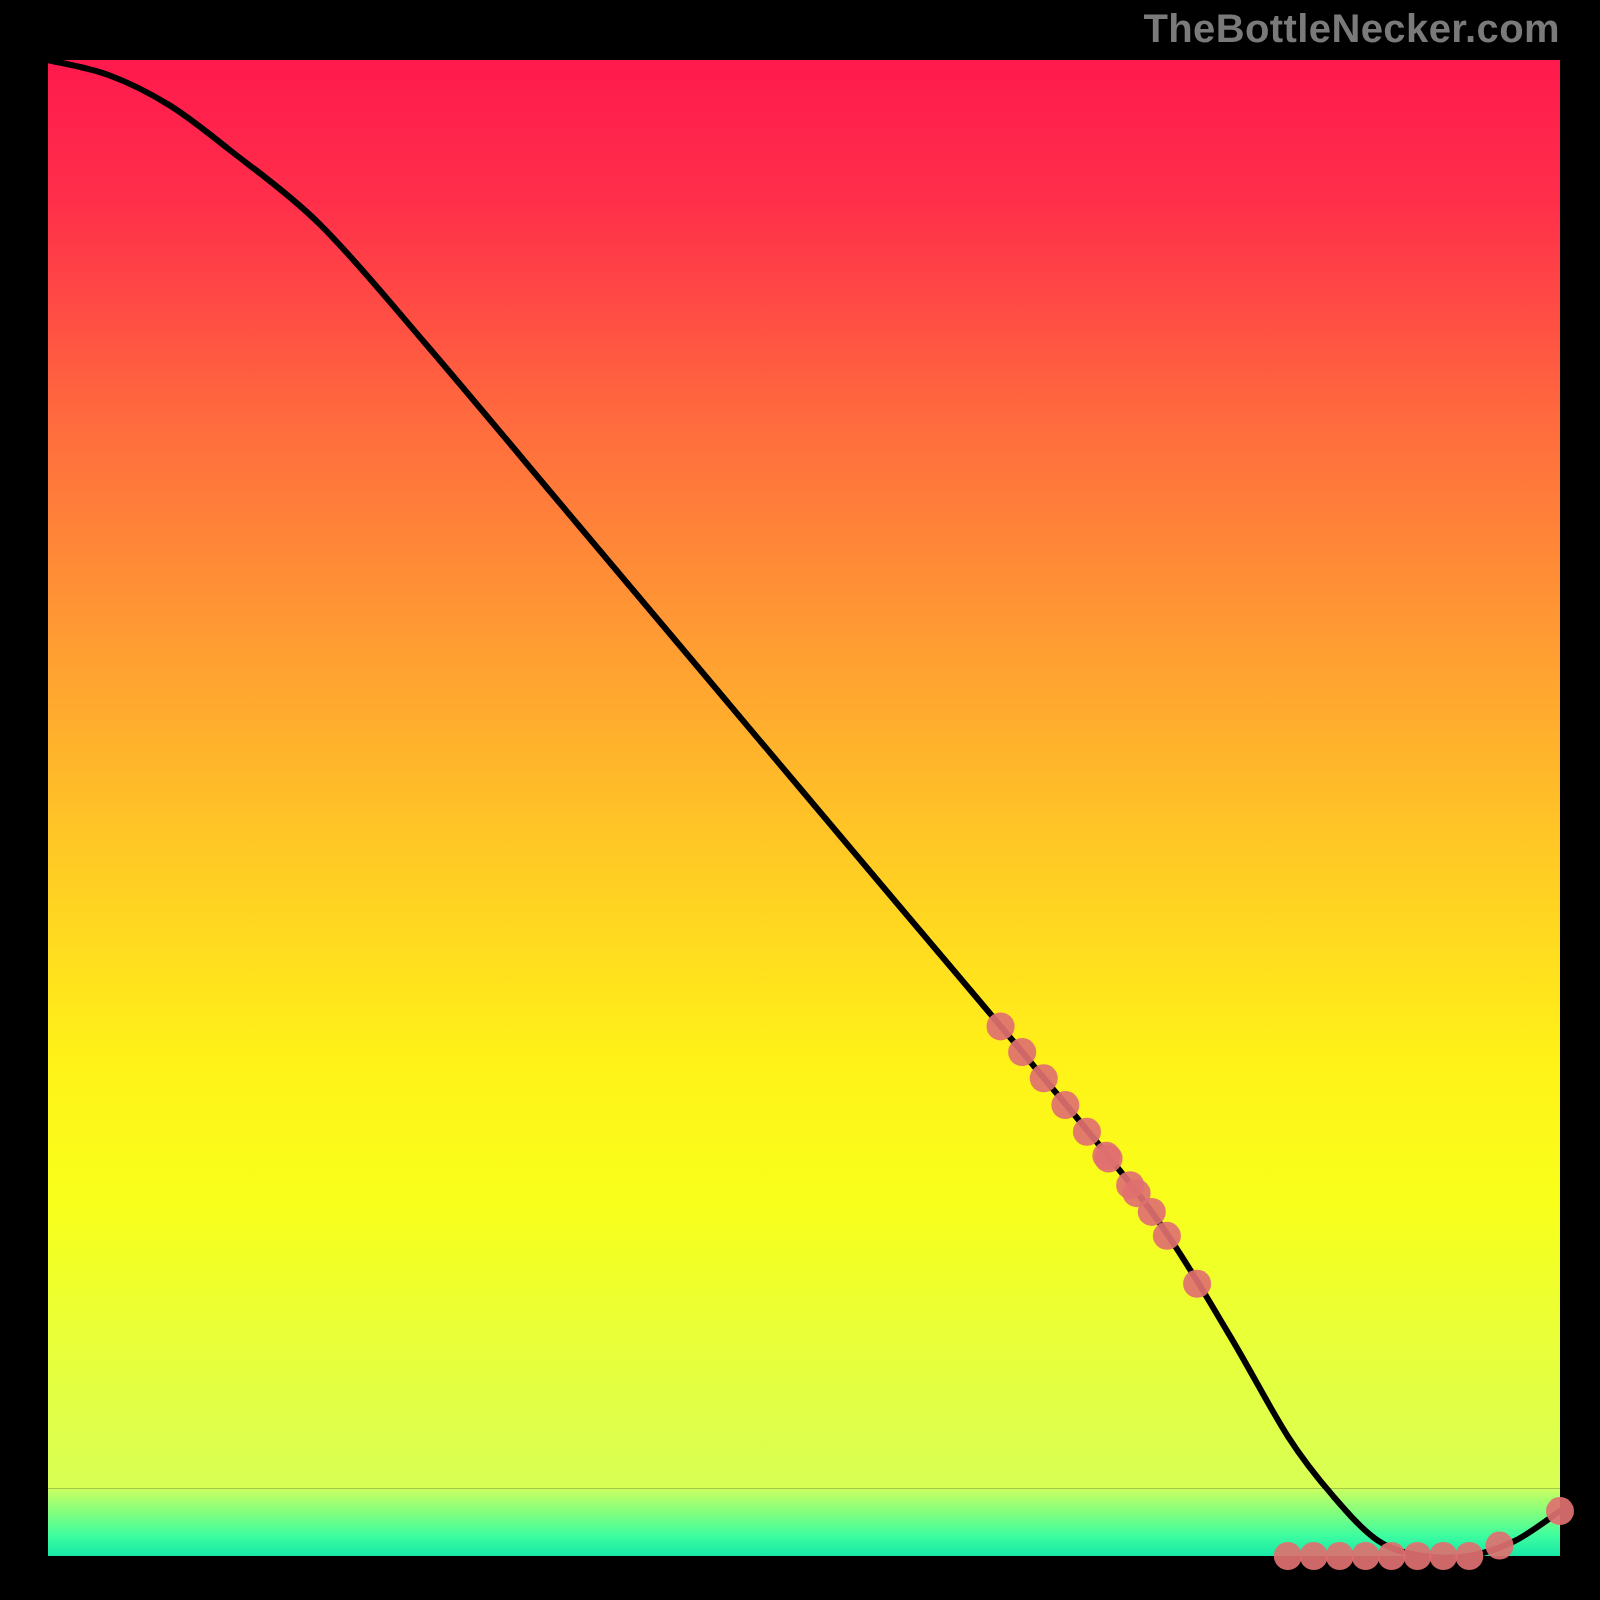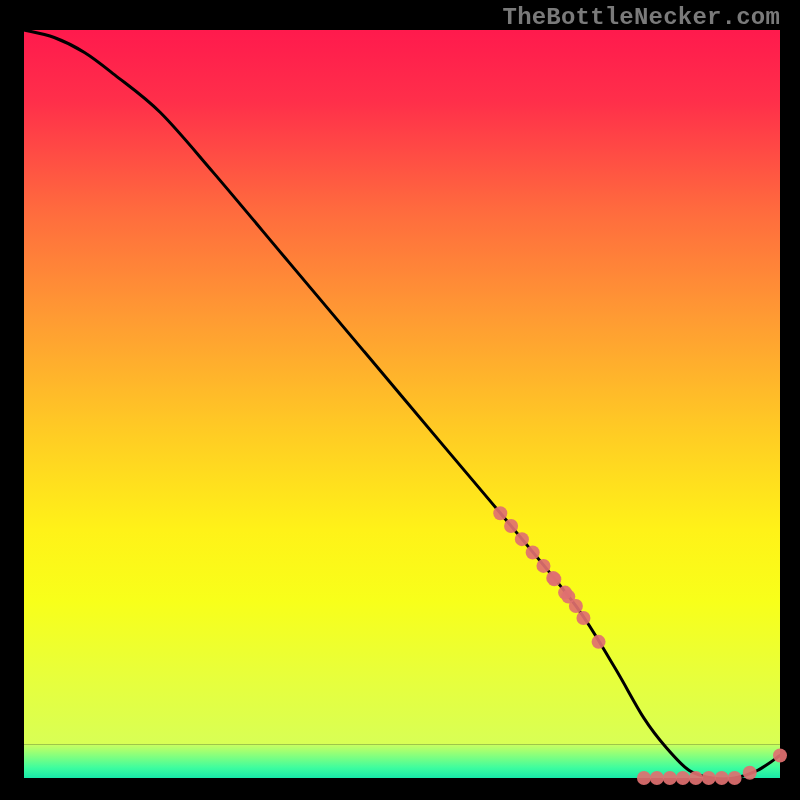--- a/index.html
+++ b/index.html
@@ -15,22 +15,22 @@
     top: 0;
     left: 0;
     width: 800px;
     height: 800px;
     background: #000;
   }
   .watermark {
     position: absolute;
     top: 4px;
     right: 20px;
-    font-family: Liberation Mono, monospace;
-    font-size: 24px;
+    font-family: Liberation Sans, sans-serif;
+    font-size: 20px;
     font-weight: 600;
     color: #7a7a7a;
     letter-spacing: 0.2px;
     z-index: 10;
   }
   svg.plot {
     position: absolute;
     top: 0;
     left: 0;
   }

